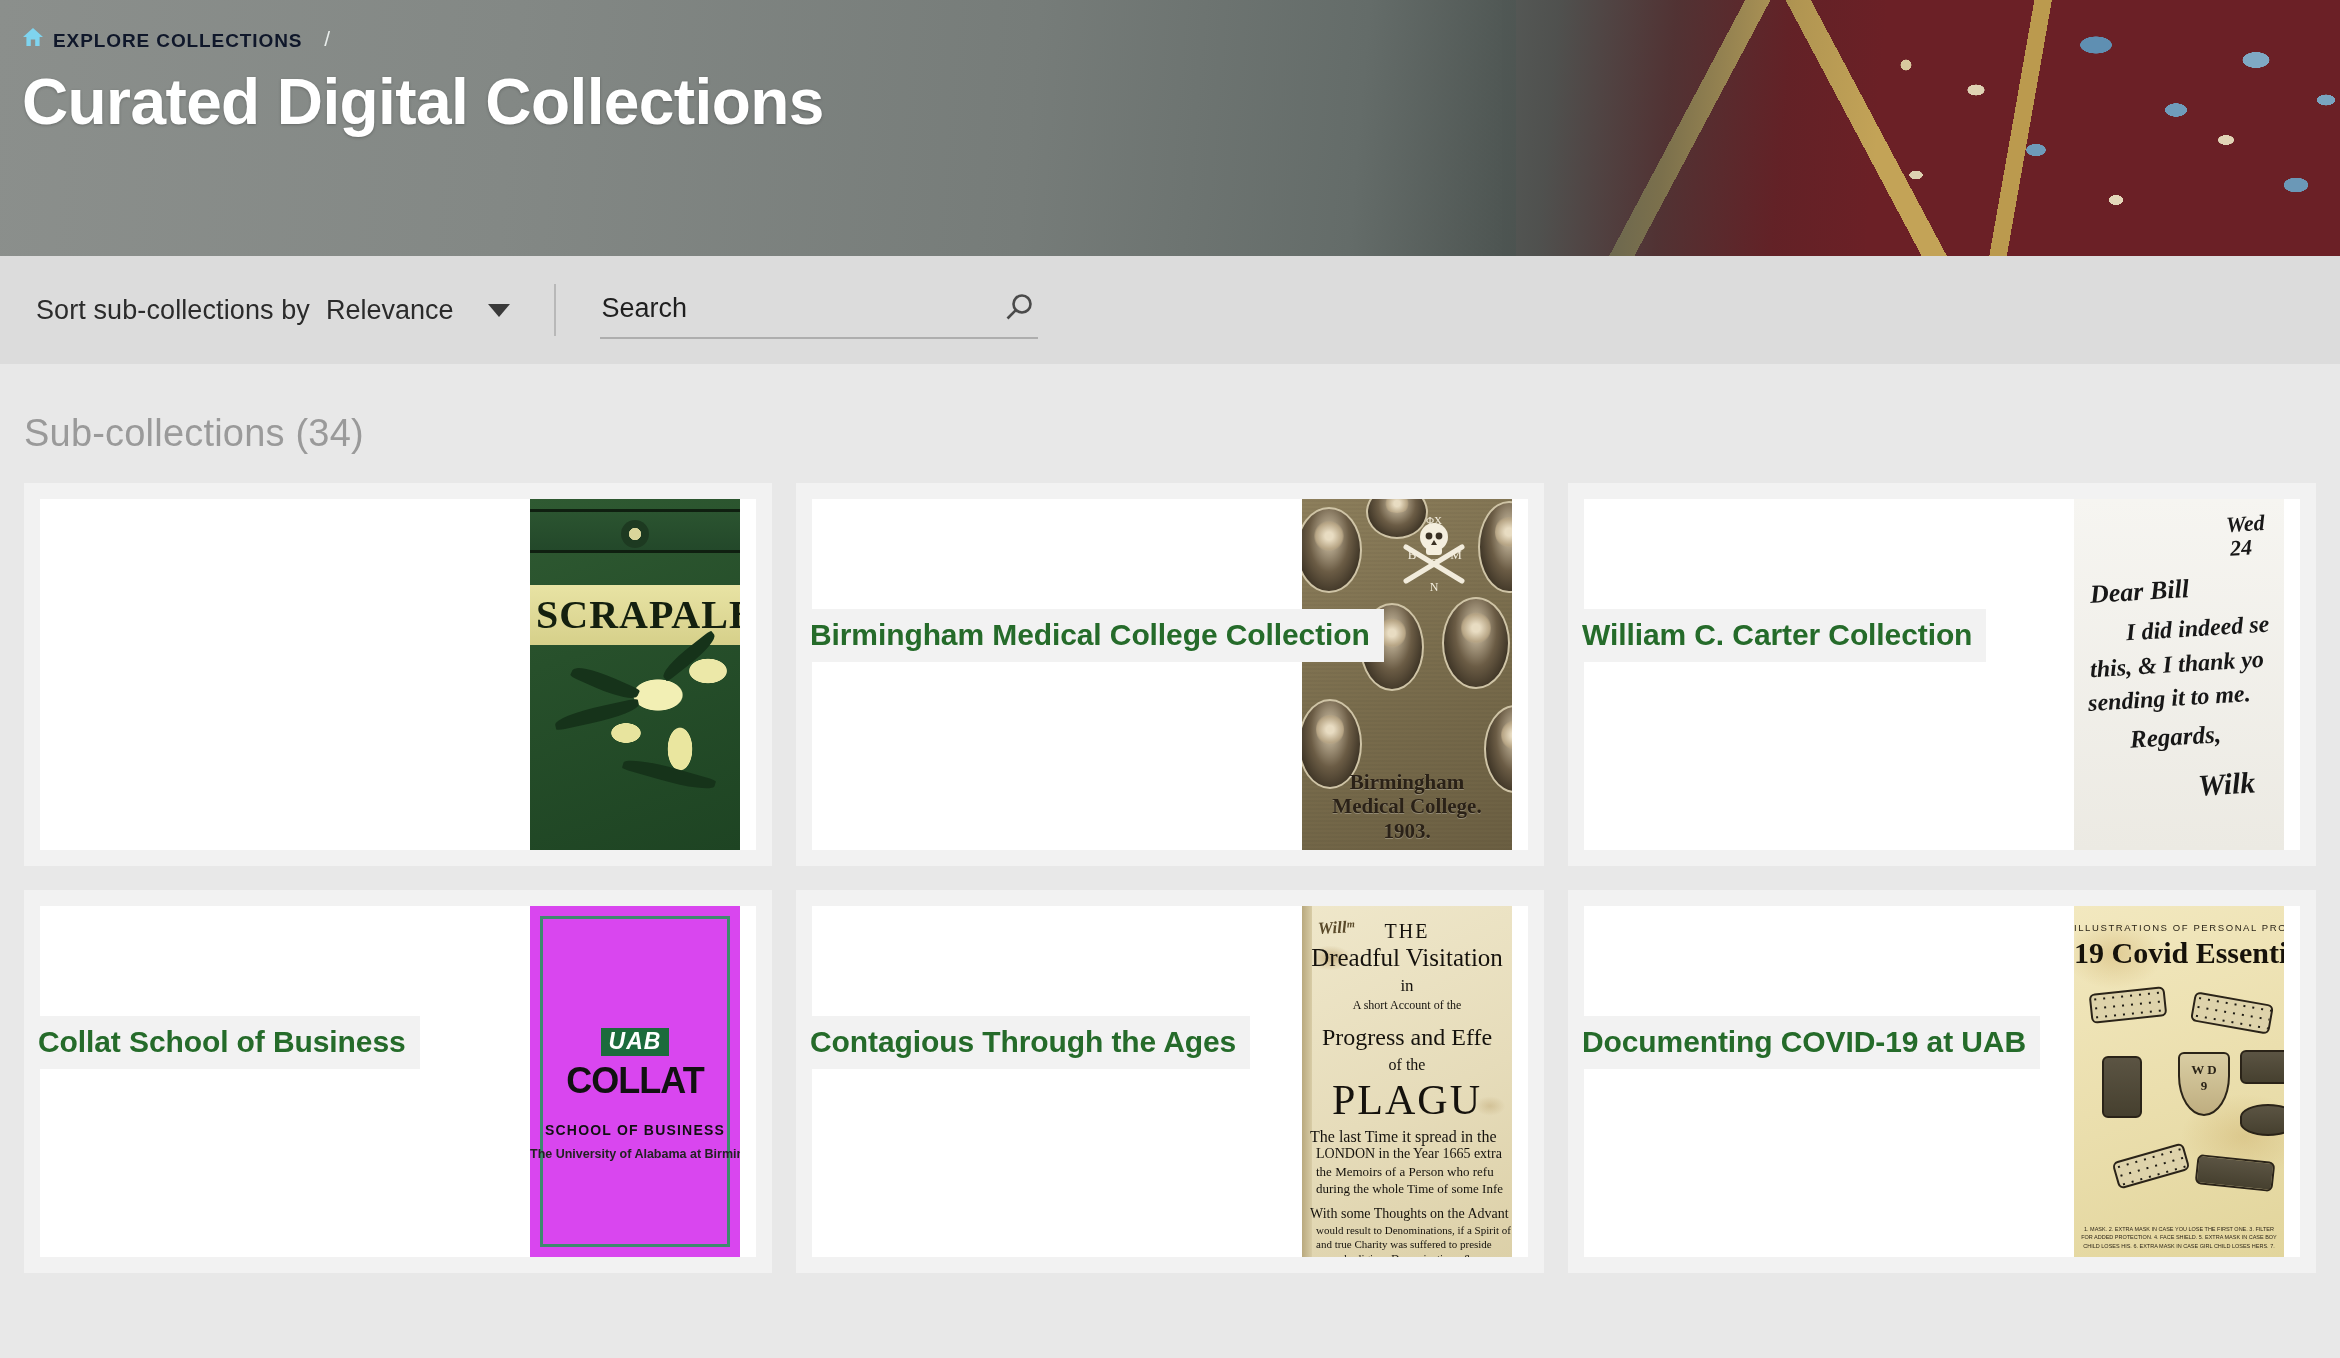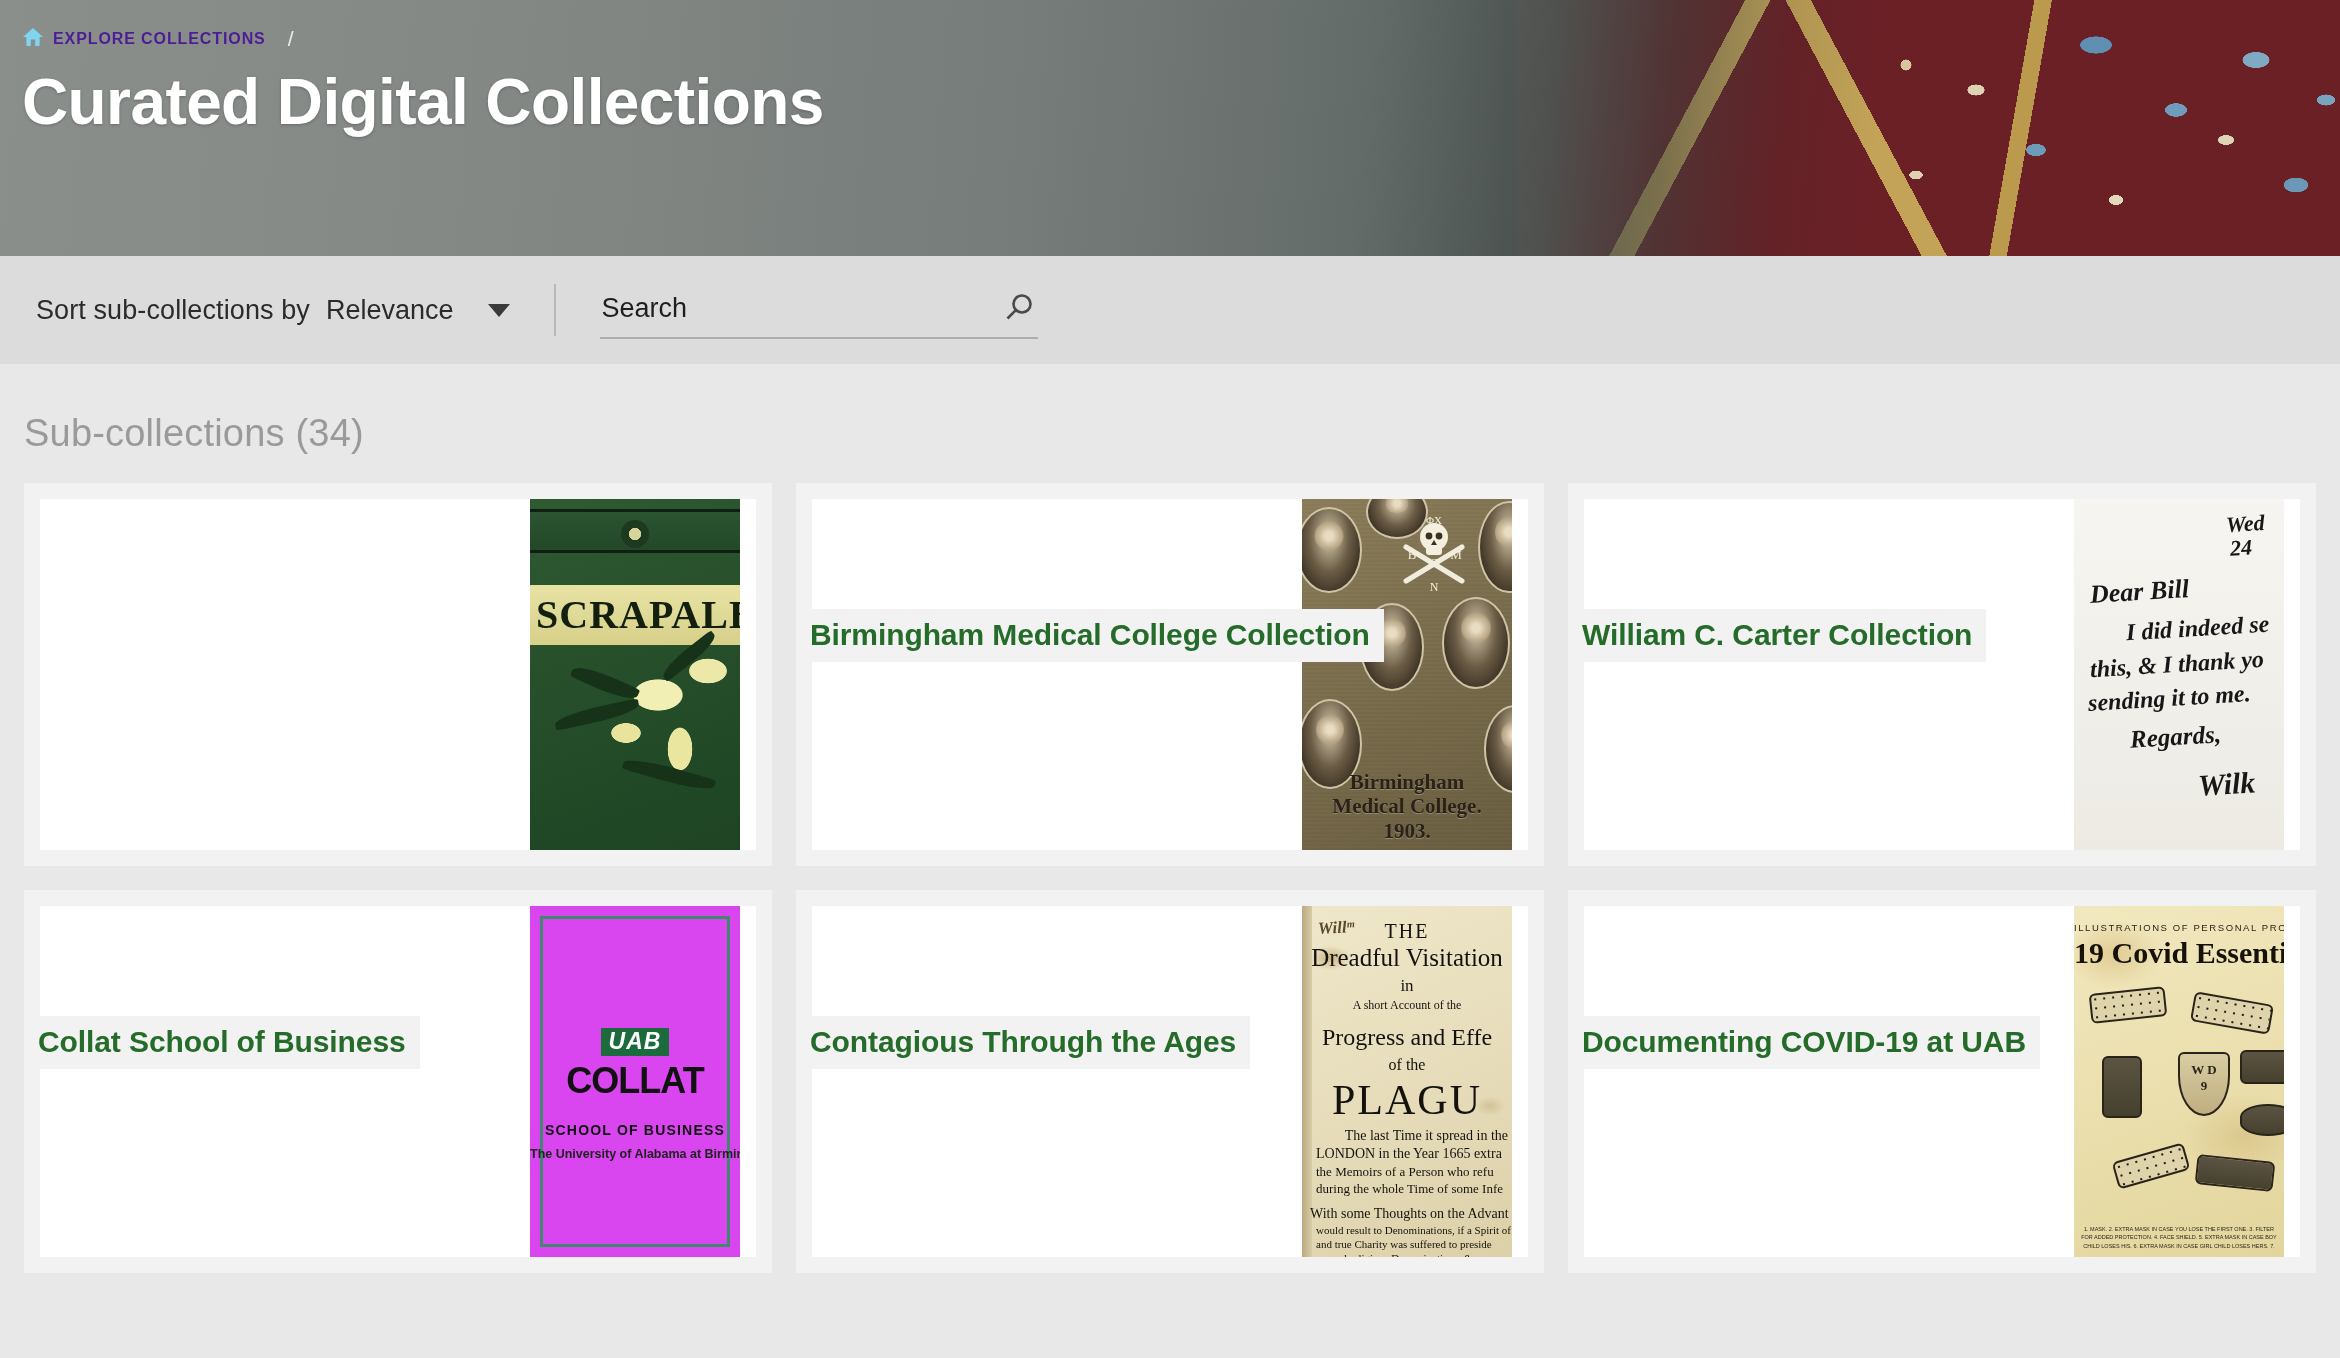--- a/index.html
+++ b/index.html
@@ -67,22 +67,22 @@
     background: linear-gradient(95deg,
         #8b8f8c 0%, #838885 22%, #767c79 44%, #646c69 58%,
         rgba(77,85,82,.92) 66%, rgba(60,66,63,.55) 71%, rgba(40,44,42,.12) 76%, transparent 80%);
   }
   .hero-inner {
     position: relative; z-index: 3;
     padding: 28px 0 0 22px;
   }
   .breadcrumb { display: flex; align-items: center; gap: 10px; height: 22px; }
   .crumb-home {
-    color: #4c1d95; display: inline-flex; align-items: center; gap: 9px;
-    font-size: 16px; font-weight: 700; letter-spacing: .9px;
+    color: #0f172a; display: inline-flex; align-items: flex-end; gap: 9px;
+    font-size: 19px; font-weight: 700; letter-spacing: .9px;
     text-decoration: none;
   }
   .home-ico { display:block; }
   .crumb-sep { color: #e9eeec; font-size: 21px; padding-left: 12px; font-weight: 300; }
   .hero-title {
     margin-top: 18px;
     color: #ffffff;
     font-size: 64px;
     font-weight: 700;
     letter-spacing: -0.6px;
@@ -472,21 +472,21 @@
           <div class="art art-plague">
             <div class="pl-edge"></div>
             <div class="hw" style="left:16px;top:12px;font-size:17px;color:#5a4a2a;">Willᵐ</div>
             <div class="pl-line" style="top:14px;font-size:20px;letter-spacing:2px;">THE</div>
             <div class="pl-line" style="top:38px;font-size:25px;">Dreadful Visitation</div>
             <div class="pl-line" style="top:70px;font-size:17px;">in</div>
             <div class="pl-line" style="top:92px;font-size:12px;">A short Account of the</div>
             <div class="pl-line" style="top:118px;font-size:24px;">Progress and Effe</div>
             <div class="pl-line" style="top:150px;font-size:16px;">of the</div>
             <div class="pl-line" style="top:170px;font-size:42px;letter-spacing:2px;">PLAGU</div>
-            <div class="pl-line" style="top:222px;left:8px;right:4px;text-align:right;font-size:14px;">The last Time it spread in the</div>
+            <div class="pl-line" style="top:222px;left:8px;right:4px;text-align:left;font-size:16px;">The last Time it spread in the</div>
             <div class="pl-line" style="top:240px;left:14px;right:4px;text-align:left;font-size:14px;">LONDON in the Year 1665 extra</div>
             <div class="pl-line" style="top:258px;left:14px;right:4px;text-align:left;font-size:13px;">the Memoirs of a Person who refu</div>
             <div class="pl-line" style="top:275px;left:14px;right:4px;text-align:left;font-size:13px;">during the whole Time of some Infe</div>
             <div class="pl-line" style="top:300px;left:8px;right:4px;text-align:left;font-size:14px;">With some Thoughts on the Advant</div>
             <div class="pl-line" style="top:318px;left:14px;right:4px;text-align:left;font-size:11px;">would result to Denominations, if a Spirit of</div>
             <div class="pl-line" style="top:332px;left:14px;right:4px;text-align:left;font-size:11px;">and true Charity was suffered to preside</div>
             <div class="pl-line" style="top:346px;left:14px;right:4px;text-align:left;font-size:11px;">several religious Denominations, &amp;c.</div>
           </div>
         </div>
       </div>

